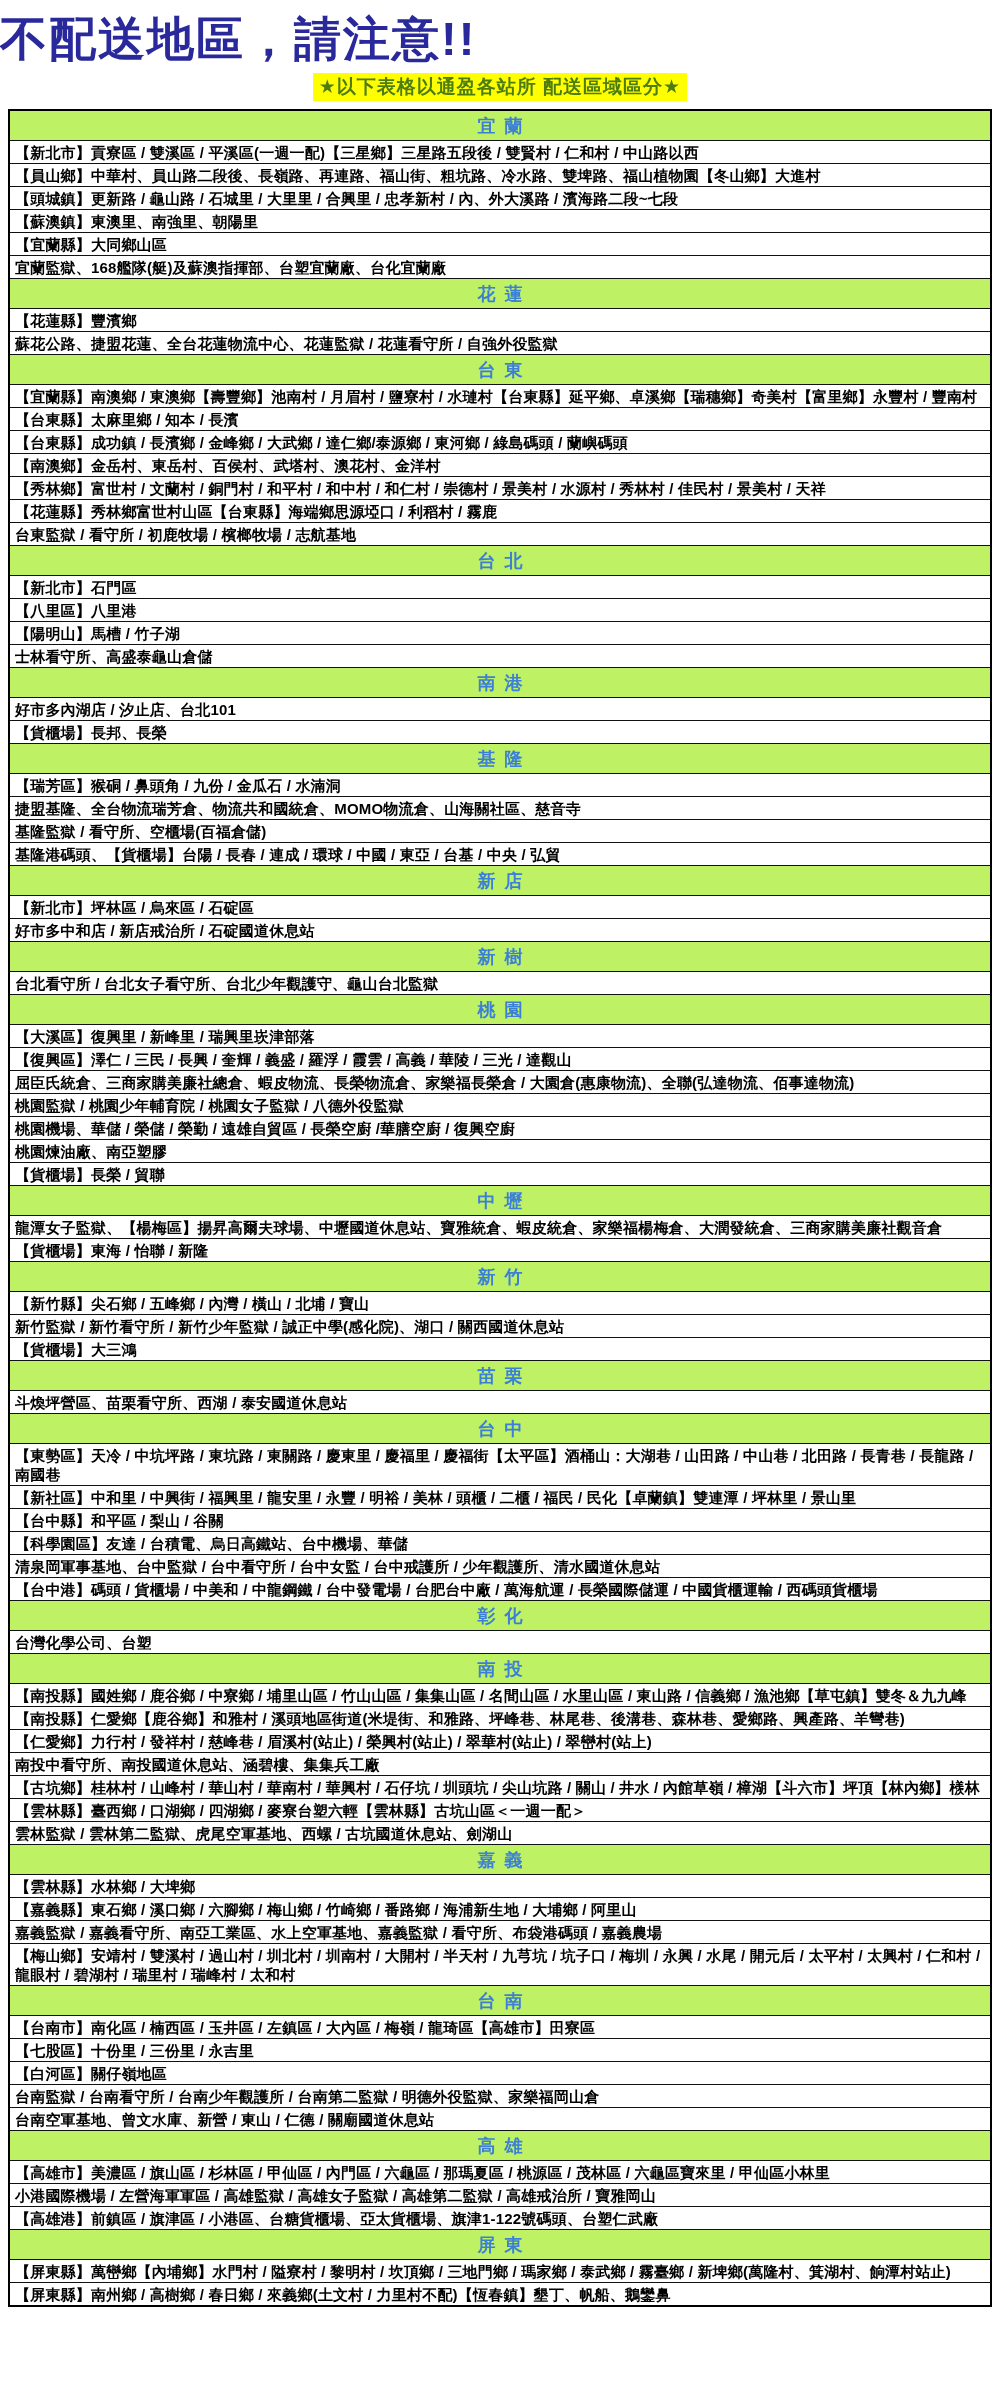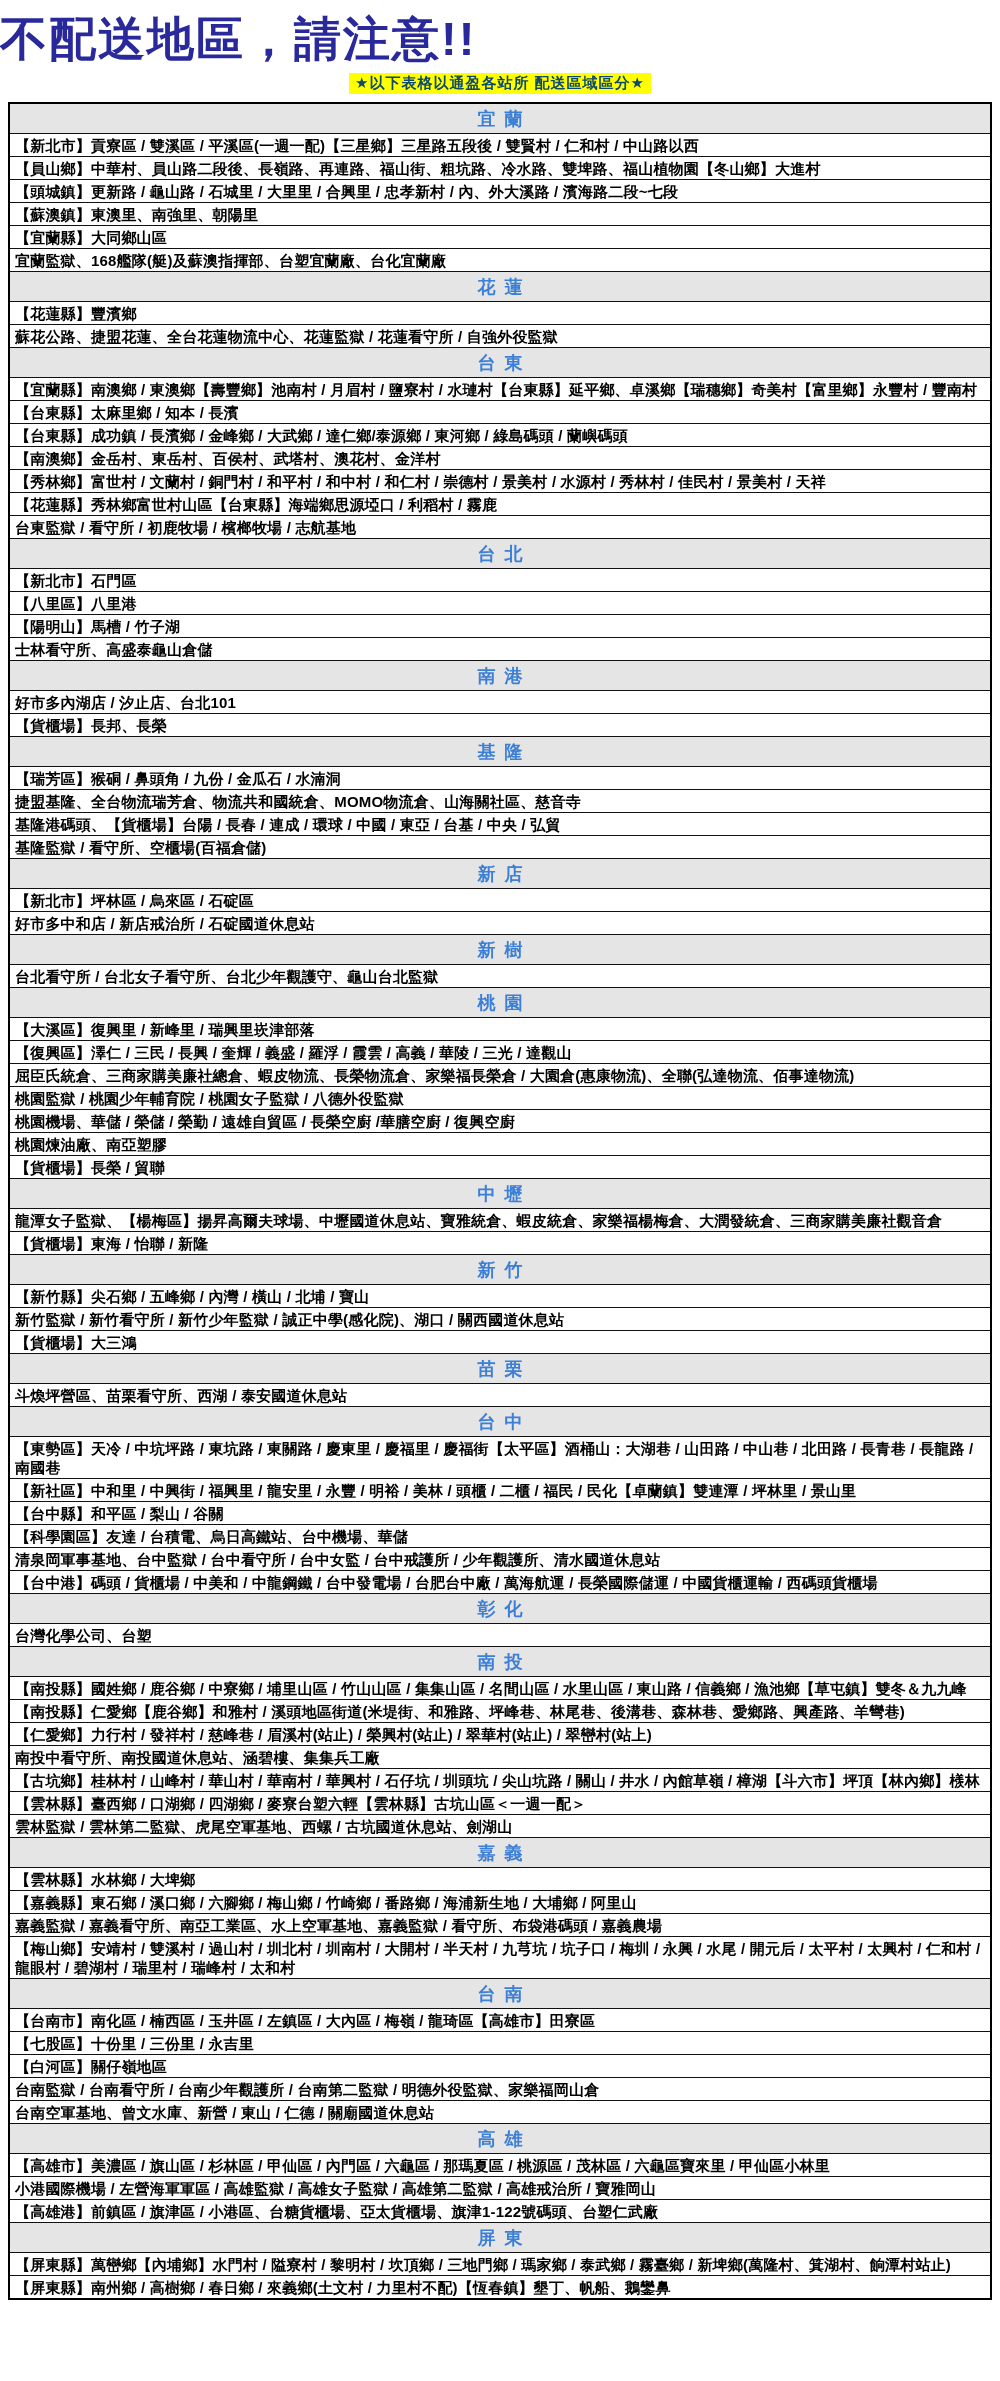--- a/index.html
+++ b/index.html
@@ -3,25 +3,25 @@
 <meta charset="utf-8">
 <style>
   html,body { margin:0; padding:0; background:#ffffff; }
   body { width:1000px; min-height:2381px; font-family:"Liberation Sans","DejaVu Sans",sans-serif; color:#000; }
 
   .page { width:1000px; position:relative; }
 
   .title { margin:8px 0 2px 0; font-size:47px; font-weight:bold;
            color:#29299c; letter-spacing:2px; }
   .subtitle-wrap { text-align:center; margin:2px 0 8px 0; }
-  .subtitle { display:inline-block; background:#ffff00; color:#0c4a6e; font-weight:bold;
-              font-size:15px; padding:1px 6px; letter-spacing:1px; }
+  .subtitle { display:inline-block; background:#ffff00; color:#4d7c0f; font-weight:bold;
+              font-size:19px; padding:1px 6px; letter-spacing:1px; }
 
   .region-table { margin:0 8px; border:2px solid #000; background:#fff; }
-  .sec-header { background:#e5e5e5; color:#3c7fd6; font-weight:bold; font-size:18px;
+  .sec-header { background:#bef264; color:#3c7fd6; font-weight:bold; font-size:18px;
                 text-align:center; letter-spacing:9px; padding:3px 0 2px 0;
                 border-top:1px solid #111; text-indent:9px; }
   .region-table > .sec-header:first-child { border-top:none; }
   .sec-row { font-size:15px; font-weight:600; line-height:19px; padding:2px 5px 1px 5px;
              border-top:1px solid #111; letter-spacing:0.2px; }
 </style>
 </head>
 <body>
 
 <div class="page">
@@ -55,22 +55,22 @@
       <div class="sec-row">【新北市】石門區</div>
       <div class="sec-row">【八里區】八里港</div>
       <div class="sec-row">【陽明山】馬槽 / 竹子湖</div>
       <div class="sec-row">士林看守所、高盛泰龜山倉儲</div>
       <div class="sec-header">南港</div>
       <div class="sec-row">好市多內湖店 / 汐止店、台北101</div>
       <div class="sec-row">【貨櫃場】長邦、長榮</div>
       <div class="sec-header">基隆</div>
       <div class="sec-row">【瑞芳區】猴硐 / 鼻頭角 / 九份 / 金瓜石 / 水湳洞</div>
       <div class="sec-row">捷盟基隆、全台物流瑞芳倉、物流共和國統倉、MOMO物流倉、山海關社區、慈音寺</div>
+      <div class="sec-row">基隆監獄 / 看守所、空櫃場(百福倉儲)</div>
       <div class="sec-row">基隆港碼頭、【貨櫃場】台陽 / 長春 / 連成 / 環球 / 中國 / 東亞 / 台基 / 中央 / 弘貿</div>
-      <div class="sec-row">基隆監獄 / 看守所、空櫃場(百福倉儲)</div>
       <div class="sec-header">新店</div>
       <div class="sec-row">【新北市】坪林區 / 烏來區 / 石碇區</div>
       <div class="sec-row">好市多中和店 / 新店戒治所 / 石碇國道休息站</div>
       <div class="sec-header">新樹</div>
       <div class="sec-row">台北看守所 / 台北女子看守所、台北少年觀護守、龜山台北監獄</div>
       <div class="sec-header">桃園</div>
       <div class="sec-row">【大溪區】復興里 / 新峰里 / 瑞興里崁津部落</div>
       <div class="sec-row">【復興區】澤仁 / 三民 / 長興 / 奎輝 / 義盛 / 羅浮 / 霞雲 / 高義 / 華陵 / 三光 / 達觀山</div>
       <div class="sec-row">屈臣氏統倉、三商家購美廉社總倉、蝦皮物流、長榮物流倉、家樂福長榮倉 / 大園倉(惠康物流)、全聯(弘達物流、佰事達物流)</div>
       <div class="sec-row">桃園監獄 / 桃園少年輔育院 / 桃園女子監獄 / 八德外役監獄</div>

